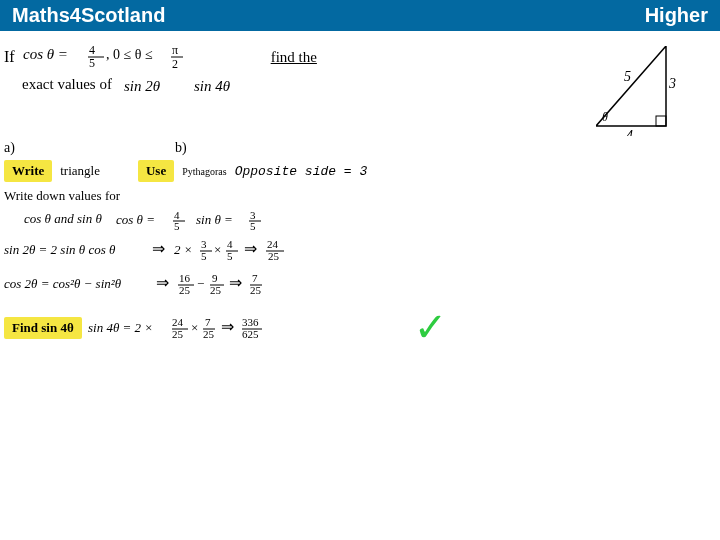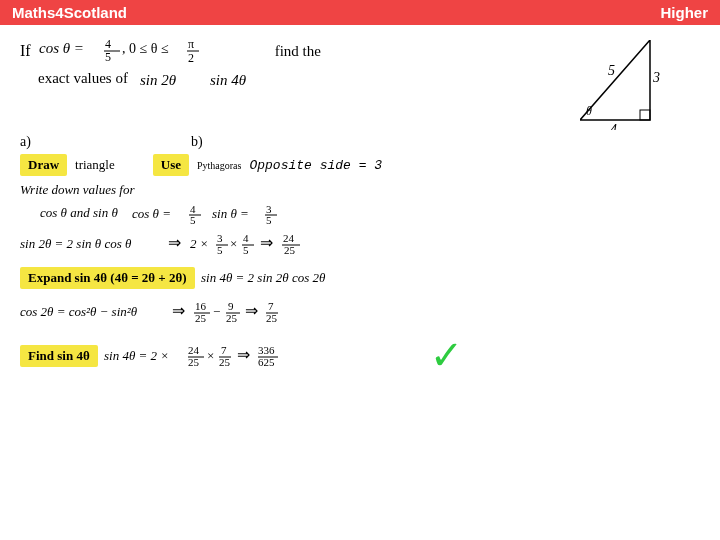--- a/index.html
+++ b/index.html
@@ -10,31 +10,31 @@
       font-family: 'Times New Roman', Times, serif;
       overflow: hidden;
       position: relative;
     }
 
     
     .header {
       display: flex;
       justify-content: space-between;
       align-items: center;
-      background: #ef4444;
+      background: #0369a1;
       color: white;
       padding: 4px 12px;
-      font-size: 15px;
+      font-size: 20px;
       font-weight: bold;
       font-family: Arial, sans-serif;
     }
 
     
     .main {
-      padding: 10px 20px;
+      padding: 10px 4px;
       position: relative;
     }
 
     
     .top-section {
       display: flex;
       justify-content: space-between;
       align-items: flex-start;
       margin-bottom: 4px;
     }
@@ -96,21 +96,20 @@
     }
 
     .opp-side {
       font-size: 13px;
       font-style: italic;
     }
 
     .write-down {
       font-size: 13px;
       margin-bottom: 2px;
-      font-style: italic;
     }
   </style>
 </head>
 <body>
 
 <div class="header">
   <span>Maths4Scotland</span>
   <span>Higher</span>
 </div>
 
@@ -127,21 +126,21 @@
             <text x="0" y="18" font-family="Times New Roman" font-size="15" font-style="italic">cos θ =</text>
             <line x1="65" y1="16" x2="81" y2="16" stroke="black" stroke-width="1"></line>
             <text x="66" y="13" font-family="Times New Roman" font-size="12">4</text>
             <text x="66" y="26" font-family="Times New Roman" font-size="12">5</text>
             <text x="83" y="18" font-family="Times New Roman" font-size="14">, 0 ≤ θ ≤</text>
             <line x1="148" y1="16" x2="160" y2="16" stroke="black" stroke-width="1"></line>
             <text x="149" y="13" font-family="Times New Roman" font-size="12">π</text>
             <text x="149" y="27" font-family="Times New Roman" font-size="12">2</text>
           </svg>
         </span>
-        <span style="margin-left:28px; font-size:15px;">find the</span>
+        <span style="margin-left:40px; font-size:15px;text-decoration:underline;">find the</span>
       </div>
 
       <div style="font-size:15px; margin-left:18px;">
         <span>exact values of</span>
         
         <svg width="130" height="22" display="inline" style="vertical-align:middle; margin-left:8px;">
           <text x="0" y="16" font-family="Times New Roman" font-size="15" font-style="italic">sin 2θ</text>
           <text x="70" y="16" font-family="Times New Roman" font-size="15" font-style="italic">sin 4θ</text>
         </svg>
       </div>
@@ -164,21 +163,21 @@
       </svg>
     </div>
   </div>
 
   <div class="ab-row">
     <span>a)</span>
     <span style="margin-left:100px;">b)</span>
   </div>
 
   <div class="draw-row" style="display:flex; align-items:center; gap:8px; margin-bottom:4px;">
-    <span class="highlight-box">Draw</span>
+    <span class="highlight-box">Write</span>
     <span style="font-size:13px;">triangle</span>
     <span class="highlight-box" style="margin-left:30px;">Use</span>
     <span style="font-size:10px;">Pythagoras</span>
     <span class="opp-side" style="font-family:Liberation Mono, monospace;">Opposite side = 3</span>
   </div>
 
   <div style="margin-bottom:4px;">
     <span class="write-down">Write down values for</span>
   </div>
   <div style="margin-bottom:6px; margin-left:20px;">
@@ -209,27 +208,20 @@
       <line x1="222" y1="15" x2="234" y2="15" stroke="black" stroke-width="1"></line>
       <text x="223" y="12" font-family="Times New Roman" font-size="11">4</text>
       <text x="223" y="24" font-family="Times New Roman" font-size="11">5</text>
       <text x="240" y="18" font-family="Times New Roman" font-size="16">⇒</text>
       <line x1="262" y1="15" x2="280" y2="15" stroke="black" stroke-width="1"></line>
       <text x="263" y="12" font-family="Times New Roman" font-size="11">24</text>
       <text x="264" y="24" font-family="Times New Roman" font-size="11">25</text>
     </svg>
   </div>
 
-  <div class="expand-row">
-    <span class="highlight-box">Expand  sin 4θ (4θ = 2θ + 2θ)</span>
-
-    <svg width="200" height="28" style="vertical-align:middle;">
-      <text x="0" y="18" font-family="Times New Roman" font-size="13" font-style="italic">sin 4θ = 2 sin 2θ cos 2θ</text>
-    </svg>
-  </div>
 
   <div class="expand-row">
 
     <svg width="340" height="28" style="vertical-align:middle;">
       <text x="0" y="18" font-family="Times New Roman" font-size="13" font-style="italic">cos 2θ = cos²θ − sin²θ</text>
       <text x="152" y="18" font-family="Times New Roman" font-size="16">⇒</text>
       <line x1="174" y1="15" x2="190" y2="15" stroke="black" stroke-width="1"></line>
       <text x="175" y="12" font-family="Times New Roman" font-size="11">16</text>
       <text x="175" y="24" font-family="Times New Roman" font-size="11">25</text>
       <text x="193" y="18" font-family="Times New Roman" font-size="13">−</text>

